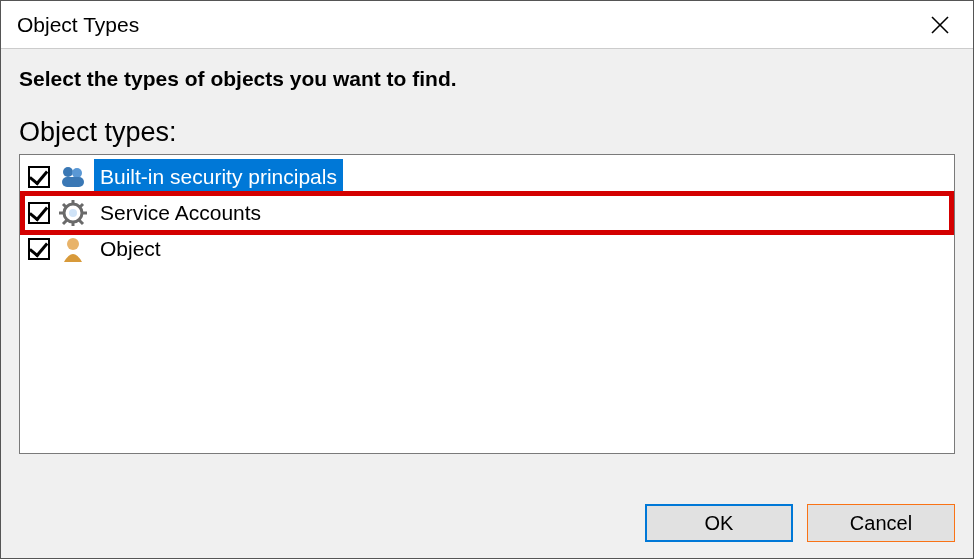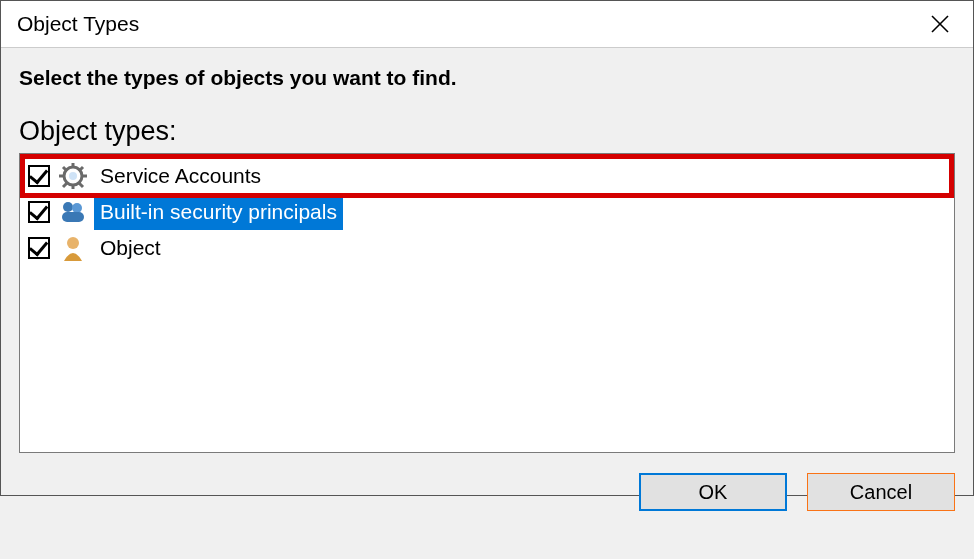--- a/index.html
+++ b/index.html
@@ -4,21 +4,21 @@
 <style>
   * { box-sizing: border-box; }
   html, body {
     margin: 0; padding: 0;
     width: 974px; height: 559px;
     font-family: "Segoe UI", Tahoma, sans-serif;
     background: #f0f0f0;
     overflow: hidden;
   }
   .window {
-    width: 974px; height: 496px;
+    width: 974px; height: 559px;
     background: #f0f0f0;
     border: 1px solid #555;
     display: flex; flex-direction: column;
   }
   .titlebar {
     height: 48px;
     background: #fff;
     display: flex; align-items: center;
     padding: 0 10px 0 16px;
     border-bottom: 1px solid #ccc;
@@ -97,21 +97,21 @@
     background: #0078d7;
     color: #fff;
   }
   .row.highlighted {
     outline: 5px solid #d40000;
     outline-offset: -1px;
     z-index: 2;
   }
   .buttons {
     display: flex; justify-content: flex-end;
-    gap: 20px;
+    gap: 14px;
     padding: 20px 18px 16px 0;
   }
   .btn {
     width: 148px; height: 38px;
     background: #e1e1e1;
     border: 1px solid #f97316;
     font-size: 20px;
     display: flex; align-items: center; justify-content: center;
     cursor: pointer;
   }
@@ -135,20 +135,34 @@
         <line x1="17" y1="1" x2="1" y2="17" stroke="#000" stroke-width="1.6"></line>
       </svg>
     </div>
   </div>
 
   <div class="content">
     <div class="instruction">Select the types of objects you want to find.</div>
     <div class="list-label">Object types:</div>
 
     <div class="listbox">
+
+      <div class="row selected">
+        <div class="cb checked"></div>
+        <div class="icon i-principals">
+          <svg viewBox="0 0 28 26">
+            <circle cx="9" cy="8" r="5" fill="#3a78b5"></circle>
+            <circle cx="18" cy="9" r="5" fill="#5a98d5"></circle>
+            <rect x="3" y="13" width="22" height="10" rx="5" fill="#3a78b5"></rect>
+          </svg>
+        </div>
+        <div class="label-wrap">
+            <span>Built-in security principals</span>
+          </div>
+      </div>
 
       <div class="row highlighted">
         <div class="cb checked"></div>
         <div class="icon i-service">
           <svg viewBox="0 0 28 26">
             <circle cx="14" cy="13" r="9" fill="none" stroke="#6a6a6a" stroke-width="3"></circle>
             <g stroke="#6a6a6a" stroke-width="3">
               <line x1="14" y1="0" x2="14" y2="5"></line>
                 <line x1="14" y1="21" x2="14" y2="26"></line>
               <line x1="0" y1="13" x2="5" y2="13"></line>
@@ -159,34 +173,20 @@
                 <line x1="8" y1="20" x2="4" y2="24"></line>
             </g>
             <circle cx="14" cy="13" r="4" fill="#cfe3f7"></circle>
           </svg>
         </div>
         <div class="label-wrap">
             <span>Service Accounts</span>
           </div>
       </div>
 
-      <div class="row selected">
-        <div class="cb checked"></div>
-        <div class="icon i-principals">
-          <svg viewBox="0 0 28 26">
-            <circle cx="9" cy="8" r="5" fill="#3a78b5"></circle>
-            <circle cx="18" cy="9" r="5" fill="#5a98d5"></circle>
-            <rect x="3" y="13" width="22" height="10" rx="5" fill="#3a78b5"></rect>
-          </svg>
-        </div>
-        <div class="label-wrap">
-            <span>Built-in security principals</span>
-          </div>
-      </div>
-
 
 
       <div class="row">
         <div class="cb checked"></div>
         <div class="icon i-users">
           <svg viewBox="0 0 28 26">
             <circle cx="14" cy="8" r="6" fill="#e8b36a"></circle>
             <path d="M5 26 q9 -16 18 0 Z" fill="#d89a3a"></path>
           </svg>
         </div>

